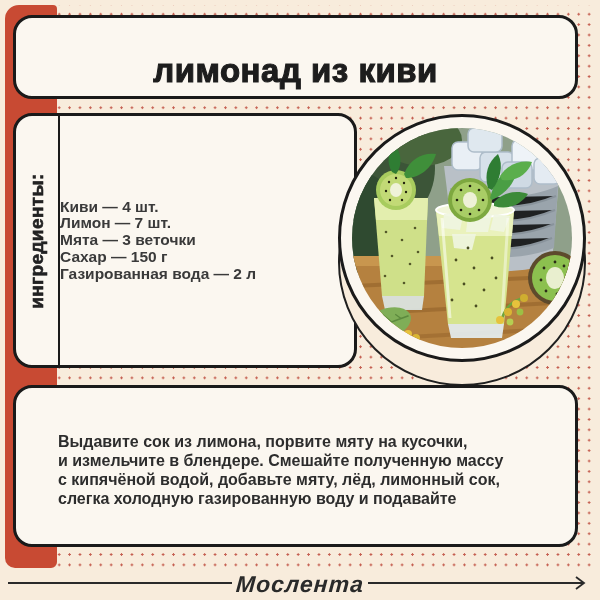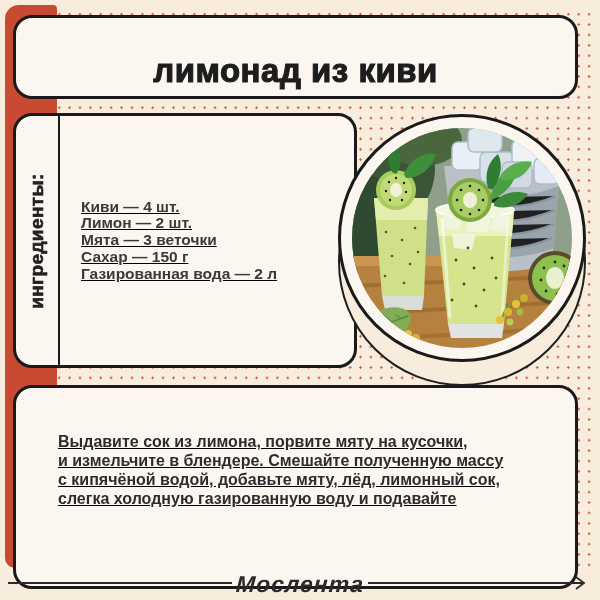--- a/index.html
+++ b/index.html
@@ -29,39 +29,39 @@
   .ing-label-col{
     width:42px;border-right:2.5px solid #1a1a1a;flex:0 0 42px;
     display:flex;align-items:center;justify-content:center;
   }
   .ing-label{
     transform:rotate(-90deg);white-space:nowrap;font-size:19px;font-weight:bold;
     color:#222;-webkit-text-stroke:.6px #222;letter-spacing:.4px;
   }
   .ing-list{
     flex:1;display:flex;flex-direction:column;justify-content:center;
-    padding-left:21px;gap:0;text-decoration:underline;
+    gap:0;
   }
   .ing-item{
     font-size:15.5px;line-height:16.8px;font-weight:bold;color:#3a3a3a;
     white-space:nowrap;
   }
   .badge-shadow{
     position:absolute;left:338px;top:138px;width:248px;height:248px;border-radius:50%;
     background:#f8ecdc;border:2.5px solid #1f1f1f;box-sizing:border-box;
   }
   .badge{
     position:absolute;left:338px;top:114px;width:248px;height:248px;border-radius:50%;
     background:#fbf7f0;border:3px solid #1a1a1a;box-sizing:border-box;
   }
   .photo{
     position:absolute;left:352px;top:128px;width:220px;height:220px;border-radius:50%;
     overflow:hidden;
   }
-  .instr-card{left:13px;top:385px;width:565px;height:204px;padding:44px 30px 16px 42px;text-decoration:underline;}
+  .instr-card{left:13px;top:385px;width:565px;height:162px;padding:44px 30px 16px 42px;}
   .instr-line{
     font-size:16px;line-height:19px;font-weight:bold;color:#2d2d2d;white-space:nowrap;
   }
   .footer{position:absolute;left:0;top:568px;width:600px;height:32px;}
   .footer svg{position:absolute;left:0;top:0;}
   .brand{
     position:absolute;left:0;top:3px;width:600px;text-align:center;
     font-size:23px;font-weight:bold;font-style:italic;color:#2a2a2a;
     letter-spacing:1px;transform:skewX(-4deg);
   }
@@ -77,21 +77,21 @@
   <div class="card title-card">
     <div class="title-text">лимонад из киви</div>
   </div>
 
   <div class="card ing-card">
     <div class="ing-label-col">
       <div class="ing-label">ингредиенты:</div>
     </div>
     <div class="ing-list">
       <div class="ing-item">Киви — 4 шт.</div>
-      <div class="ing-item">Лимон — 2 шт.</div>
+      <div class="ing-item">Лимон — 7 шт.</div>
       <div class="ing-item">Мята — 3 веточки</div>
       <div class="ing-item">Сахар — 150 г</div>
       <div class="ing-item">Газированная вода — 2 л</div>
     </div>
   </div>
 
   <div class="badge-shadow"></div>
   <div class="badge"></div>
 
   <div class="photo">

